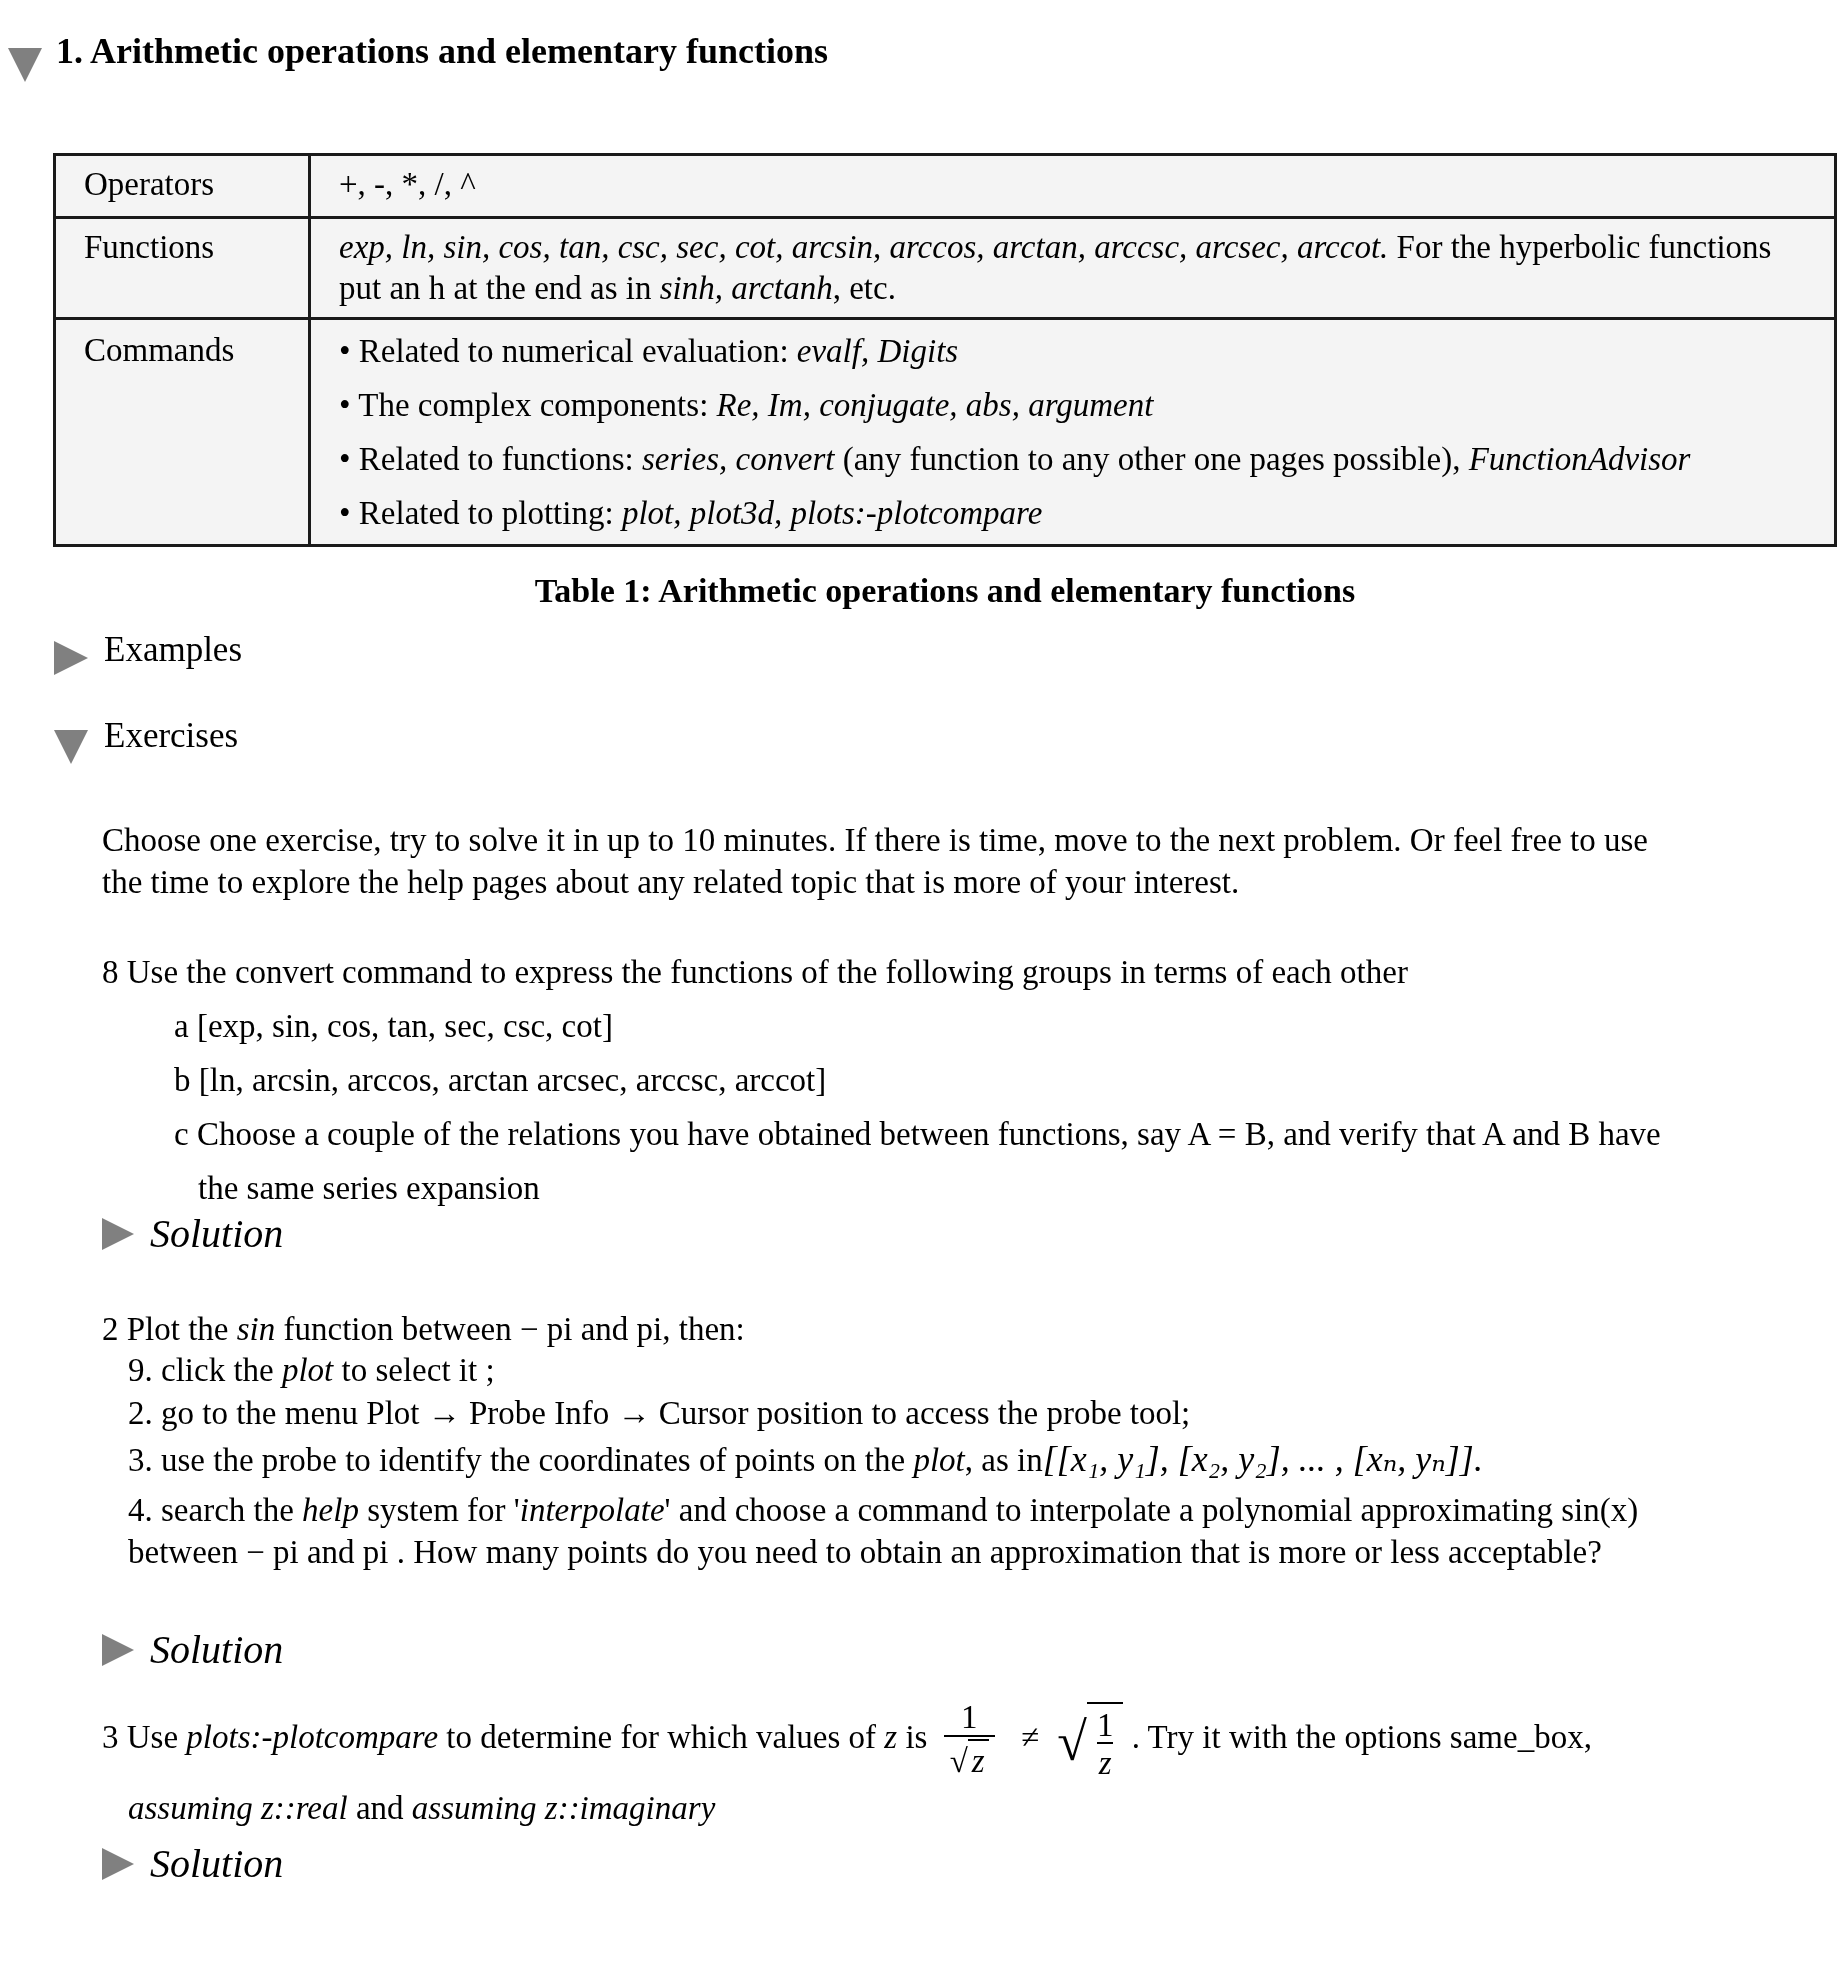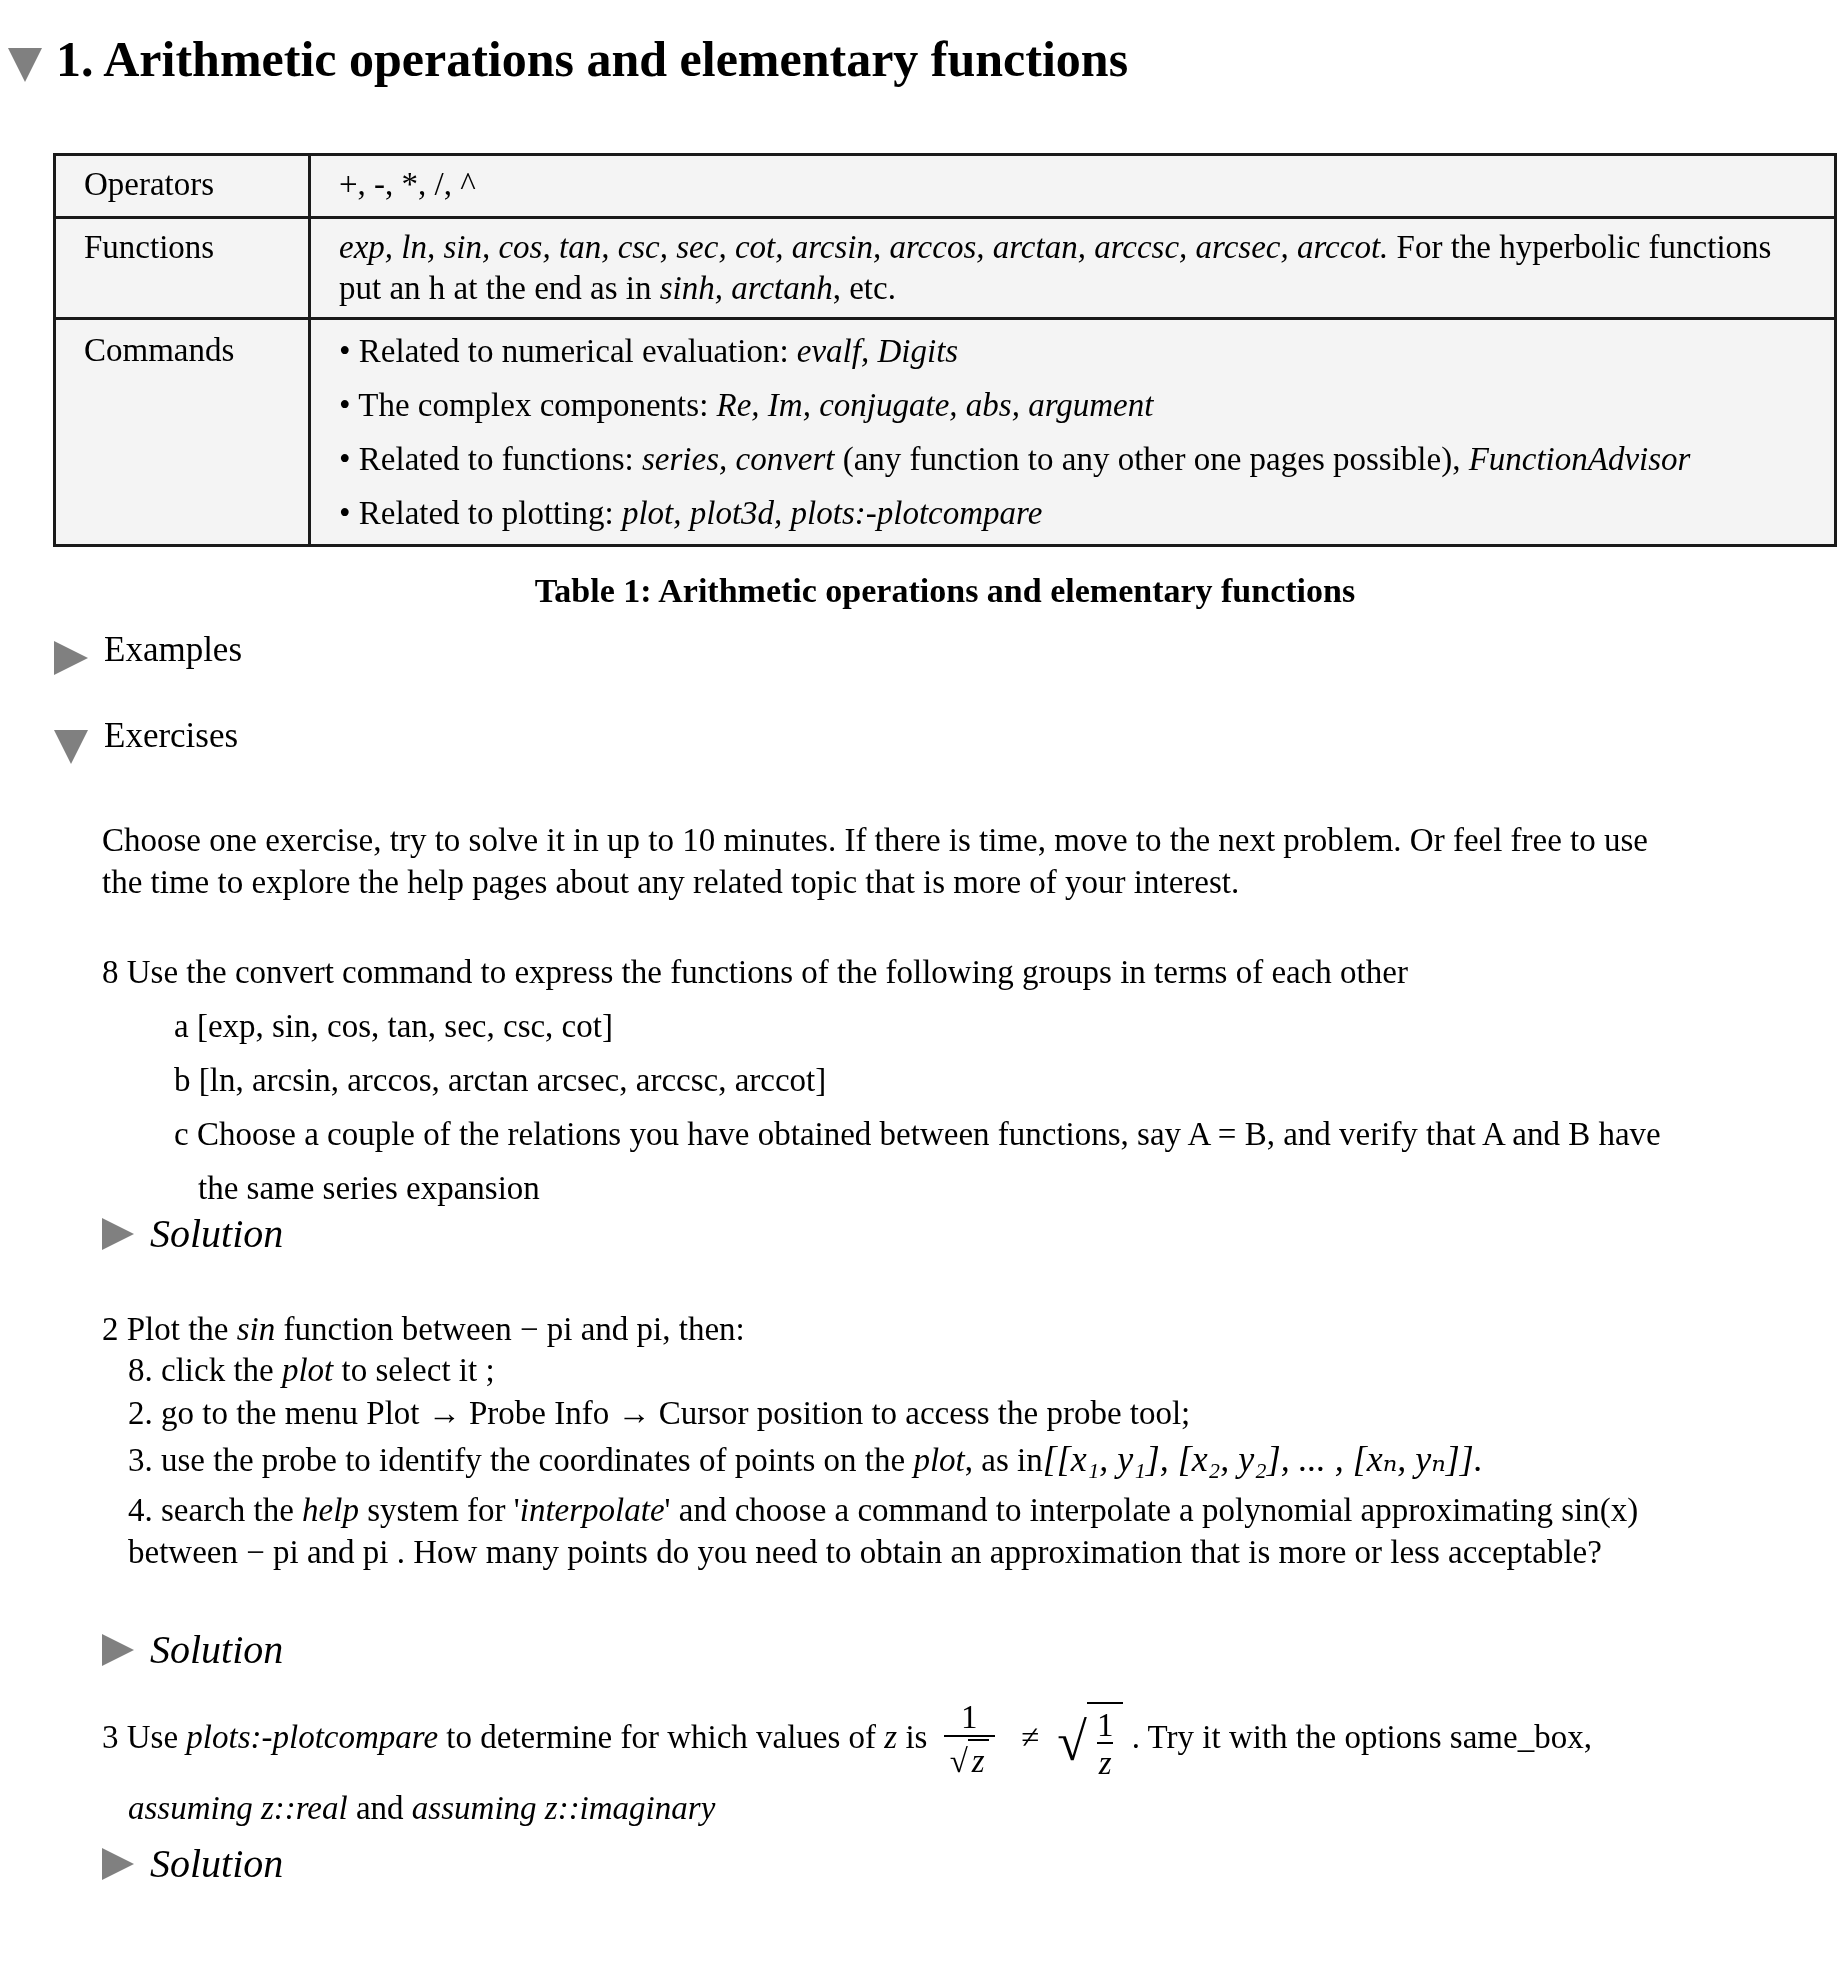--- a/index.html
+++ b/index.html
@@ -2,21 +2,21 @@
 <html><head>
 <meta charset="utf-8">
 <style>
   html, body { margin:0; padding:0; background:#ffffff; }
   body { width:1842px; height:1962px; position:relative; overflow:hidden;
          font-family:"Liberation Serif","DejaVu Serif",serif; color:#000; }
   .abs { position:absolute; white-space:nowrap; }
   .tri-down { width:0; height:0; border-left:17px solid transparent; border-right:17px solid transparent; border-top:34px solid #808080; }
   .tri-right { width:0; height:0; border-top:17px solid transparent; border-bottom:17px solid transparent; border-left:34px solid #808080; }
   .tri-right.sm { border-top:16px solid transparent; border-bottom:16px solid transparent; border-left:32px solid #808080; }
-  .h1 { font-weight:bold; font-size:50px; }
+  .h1 { font-weight:bold; font-size:36px; }
   .h2 { font-weight:normal; font-size:35px; }
   .h3 { font-weight:normal; font-style:italic; font-size:40px; }
   .body { font-size:33px; }
   i { font-style:italic; }
 
   table.ops { position:absolute; left:53px; top:153px; width:1784px; border-collapse:collapse; background:#f4f4f4; font-size:33px; }
   table.ops td { border:3px solid #1a1a1a; vertical-align:top; padding:8px 28px; line-height:41px; }
   table.ops td.label { width:196px; }
   table.ops tr.r1 td { height:44px; padding-top:8px; }
   table.ops tr.r2 td { height:82px; }
@@ -68,21 +68,21 @@
 
 <div class="abs body" style="left:102px;top:954px;">8 Use the convert command to express the functions of the following groups in terms of each other</div>
 <div class="abs body" style="left:174px;top:1008px;">a [exp, sin, cos, tan, sec, csc, cot]</div>
 <div class="abs body" style="left:174px;top:1062px;">b [ln, arcsin, arccos, arctan arcsec, arccsc, arccot]</div>
 <div class="abs body" style="left:174px;top:1116px;">c Choose a couple of the relations you have obtained between functions, say A = B, and verify that A and B have</div>
 <div class="abs body" style="left:198px;top:1158px;margin-top:12px;">the same series expansion</div>
 <div class="abs tri-right sm" style="left:102px;top:1218px;"></div>
 <div class="abs h3" style="left:150px;top:1210px;">Solution</div>
 
 <div class="abs body" style="left:102px;top:1311px;"><span>2 Plot the </span><i>sin</i><span> function between  − pi and pi, then:</span></div>
-<div class="abs body" style="left:128px;top:1352px;"><span>8. click the </span><i>plot</i><span> to select it ;</span></div>
+<div class="abs body" style="left:128px;top:1352px;"><span>9. click the </span><i>plot</i><span> to select it ;</span></div>
 <div class="abs body" style="left:128px;top:1395px;">2. go to the menu Plot → Probe Info → Cursor position to access the probe tool;</div>
 <div class="abs body" style="left:128px;top:1438px;"><span>3. use the probe to identify the coordinates of points on the </span><i>plot</i><span>, as in</span><i style="font-size:36px;">[[x₁, y₁], [x₂, y₂], ... , [xₙ, yₙ]].</i></div>
 <div class="abs body" style="left:128px;top:1492px;"><span>4. search the </span><i>help</i><span> system for '</span><i>interpolate</i><span>' and choose a command to interpolate a polynomial approximating sin(x)</span></div>
 <div class="abs body" style="left:128px;top:1534px;">between  − pi and pi . How many points do you need to obtain an approximation that is more or less acceptable?</div>
 <div class="abs tri-right sm" style="left:102px;top:1634px;"></div>
 <div class="abs h3" style="left:150px;top:1626px;">Solution</div>
 
 <div class="abs body" style="left:102px;top:1692px;line-height:90px;">
   <span>3 Use </span><i>plots:-plotcompare</i><span> to determine for which values of </span><i>z</i><span> is</span>
   <span class="math-frac" style="margin:0 8px;">

